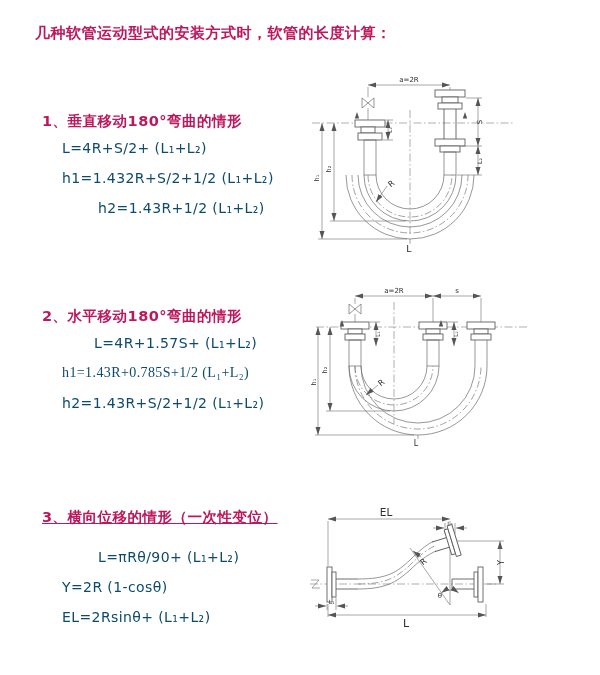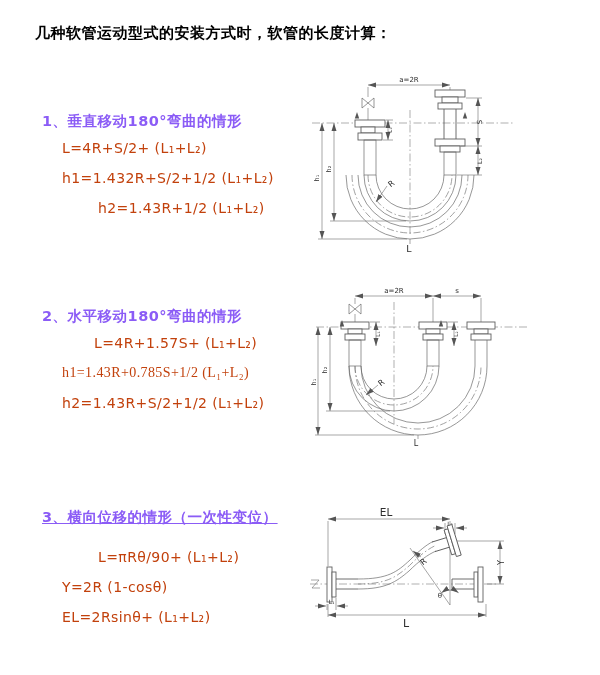--- a/index.html
+++ b/index.html
@@ -1,21 +1,21 @@
 <!DOCTYPE html>
 <html><head>
 <meta charset="utf-8">
 <style>
   html,body{margin:0;padding:0;}
   body{width:600px;height:675px;background:#ffffff;position:relative;overflow:hidden;
        font-family:"DejaVu Sans","Liberation Sans",sans-serif;}
   .abs{position:absolute;}
-  .page-title{left:35px;top:24px;font-size:15px;font-weight:bold;color:#000000;letter-spacing:0.5px;}
-  .sec-heading{font-size:14.5px;font-weight:bold;color:#8b5cf6;letter-spacing:0.5px;}
-  .formula{font-size:14px;color:#c2410c;letter-spacing:0.4px;}
+  .page-title{left:35px;top:24px;font-size:15px;font-weight:bold;color:#be185d;letter-spacing:0.5px;}
+  .sec-heading{font-size:14.5px;font-weight:bold;color:#be185d;letter-spacing:0.5px;}
+  .formula{font-size:14px;color:#0c4a6e;letter-spacing:0.4px;}
   svg{position:absolute;overflow:visible;}
   .dln{stroke:#5f5f5f;stroke-width:0.9;fill:none;}
   .dlnT{stroke:#6a6a6a;stroke-width:0.7;fill:none;}
   .dim{stroke:#6b6b6b;stroke-width:0.6;fill:none;}
   .cl{stroke:#7a7a7a;stroke-width:0.6;fill:none;stroke-dasharray:8 2.5 1.5 2.5;}
   .cla{stroke:#7a7a7a;stroke-width:0.7;fill:none;stroke-dasharray:7 2.5 1.5 2.5;}
   .dt{fill:#2e2e2e;font-family:"DejaVu Sans",sans-serif;}
   .fillrect{fill:#ffffff;}
 </style>
 </head>

